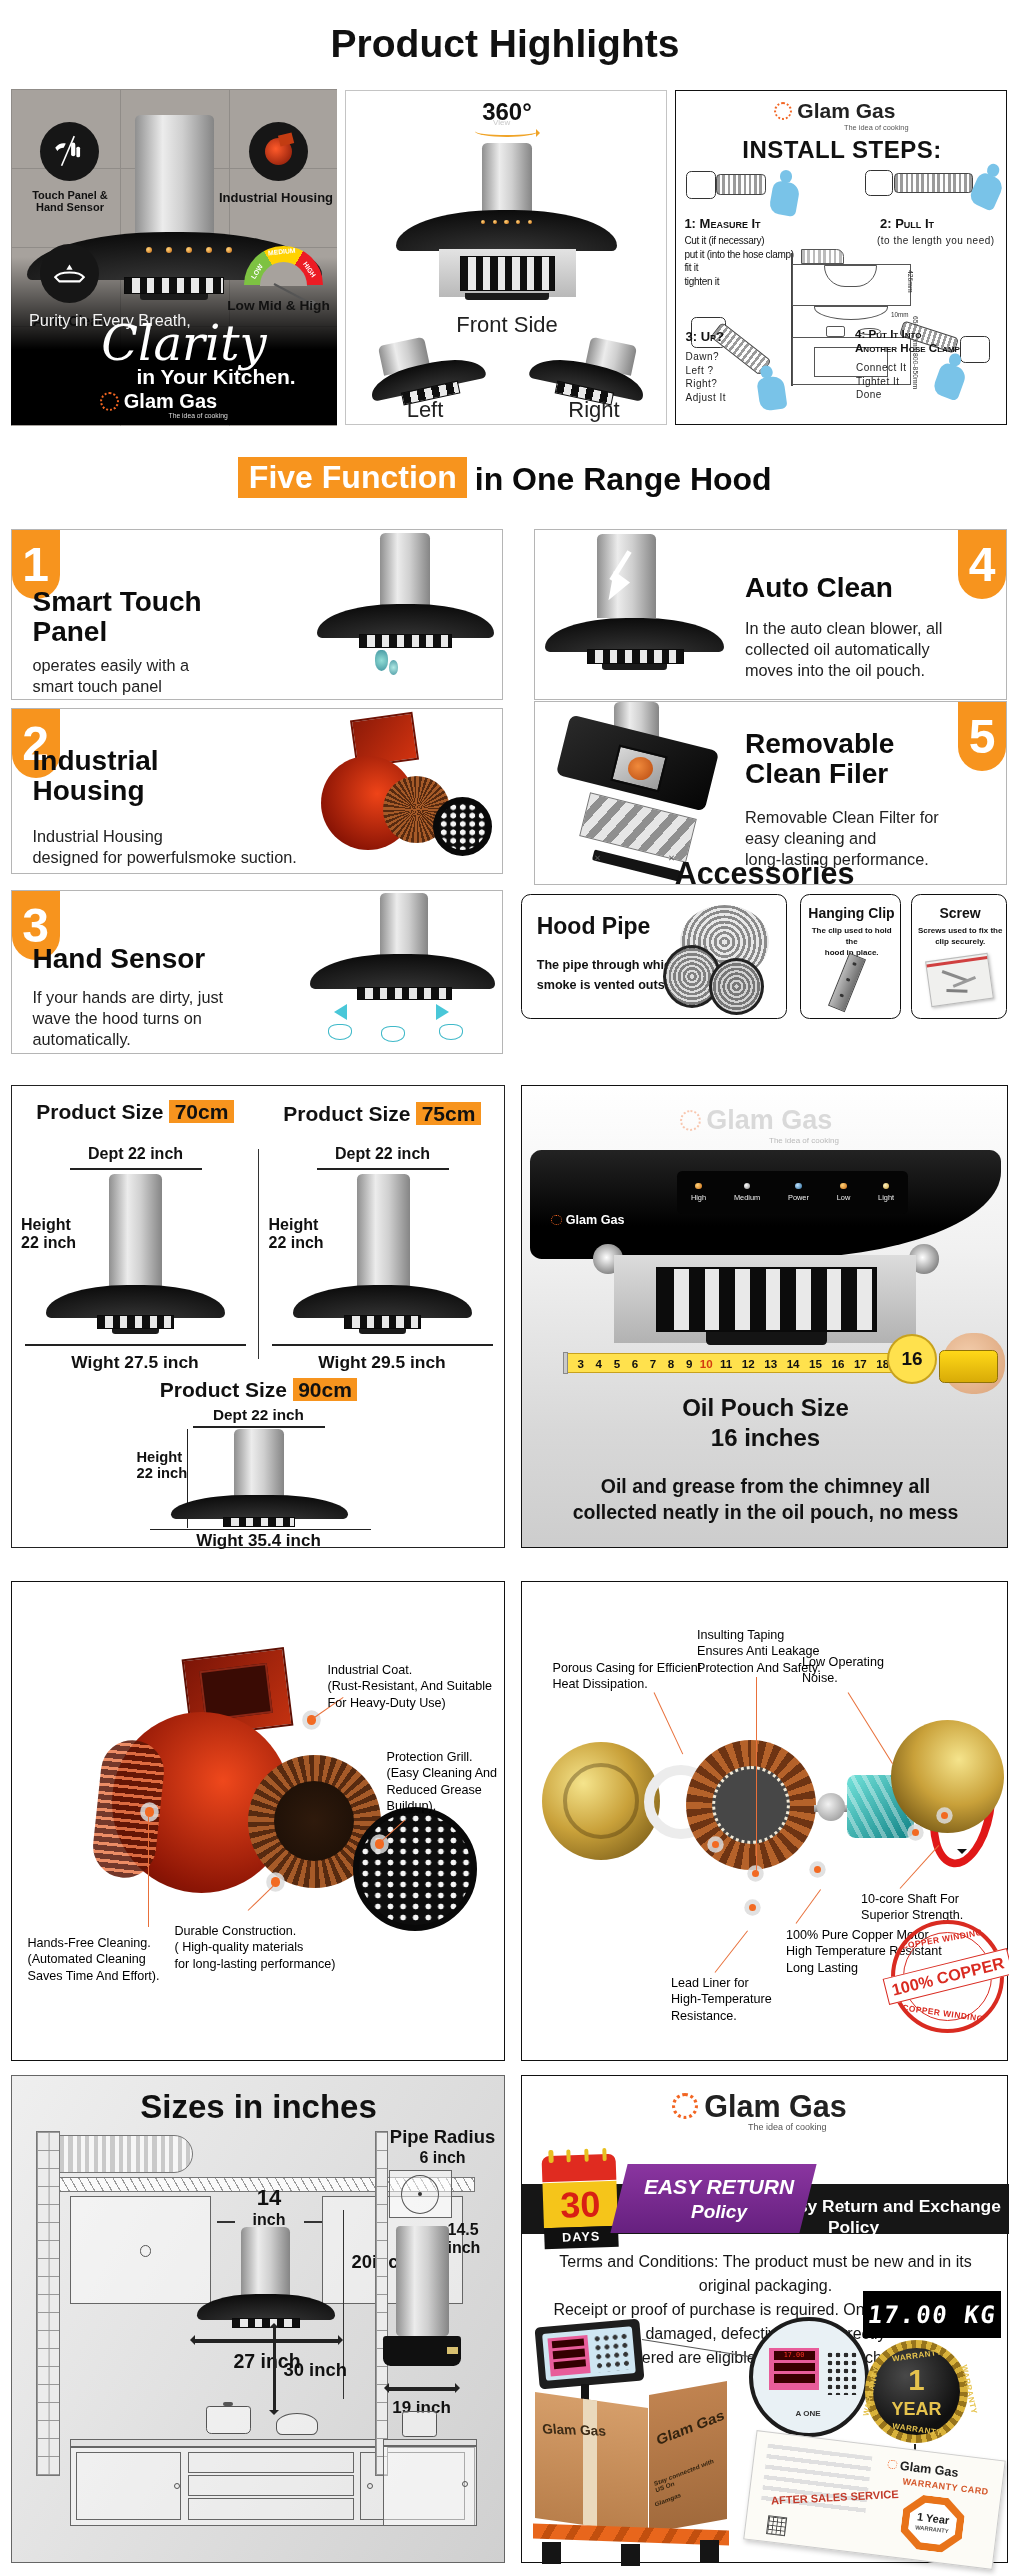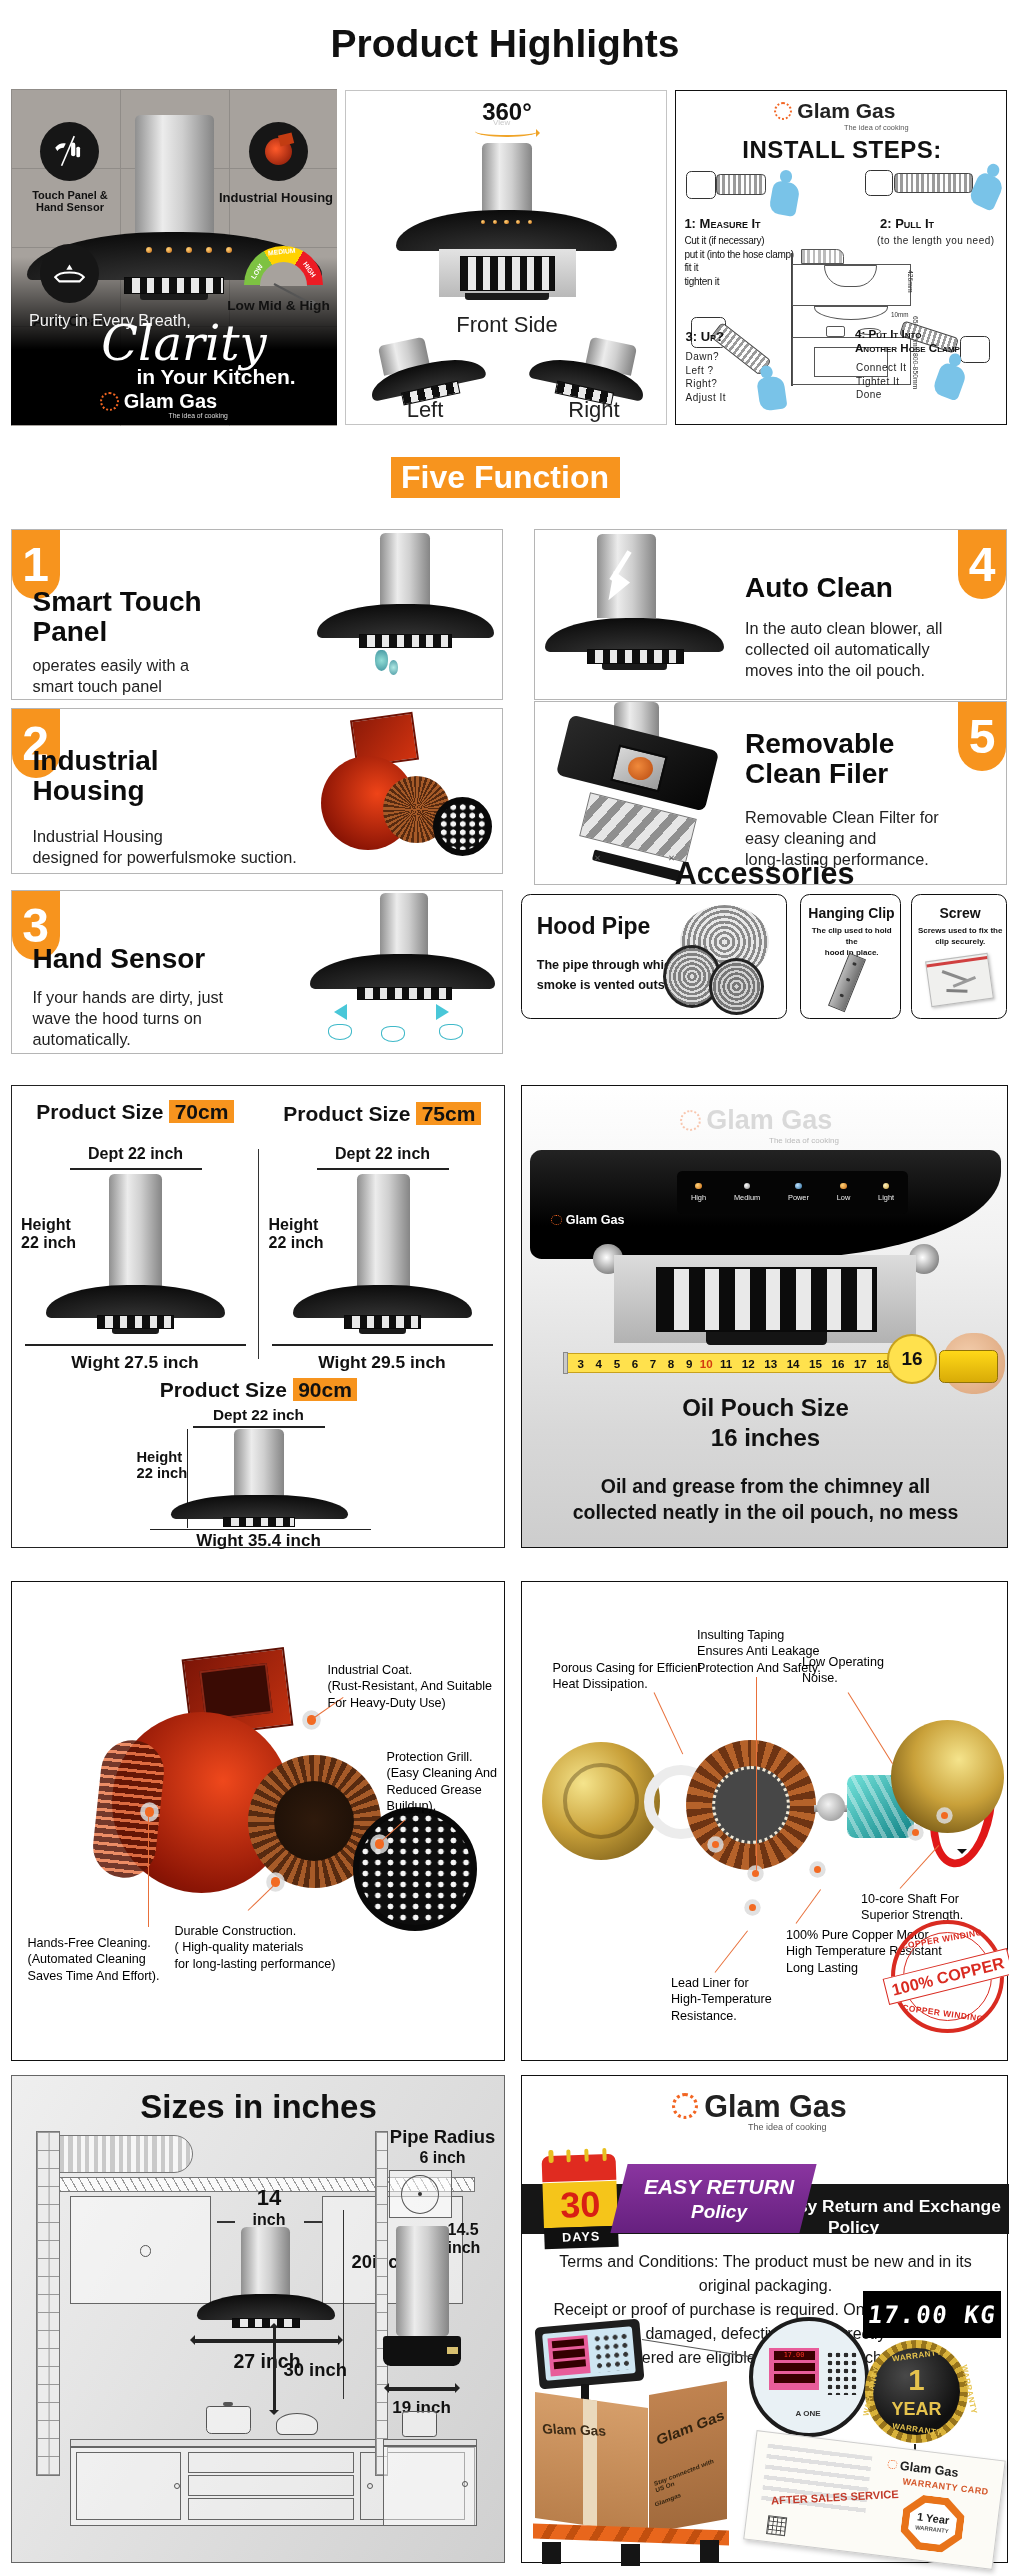--- a/index.html
+++ b/index.html
@@ -240,20 +240,21 @@
     <div class="person" style="left:259px;top:262px;transform:rotate(10deg)"></div>
     <div class="abs pre" style="left:179px;top:236px;font-size:11.6px;font-weight:800;font-variant:small-caps;line-height:1.25">4: Put It Into
 Another Hose Clamp</div>
     <div class="abs pre" style="left:180px;top:270px;font-size:10px;letter-spacing:0.5px;line-height:1.35;color:#222">Connect It
 Tightet It
 Done</div>
   </div>
 
   <div class="abs flex" style="left:0;top:457px;width:1010px;justify-content:center;align-items:flex-end">
     <span style="background:#F7941E;color:#fff;font-size:32px;font-weight:800;padding:2.1px 10.5px">Five Function</span>
+    <span style="color:#0b0b0b;font-size:32px;font-weight:800;margin-left:7.4px">in One Range Hood</span>
   </div>
 
   <div class="fbox" style="left:10.5px;top:529px;width:492px;height:171px">
     <div class="fnum" style="left:0">1</div>
     <div class="ftitle pre" style="left:21px;top:57px">Smart Touch
 Panel</div>
     <div class="fdesc pre" style="left:21px;top:125px">operates easily with a
 smart touch panel</div>
     <div>
       <div class="chim" style="left:368px;top:3.2px;width:50px;height:73px"></div>

